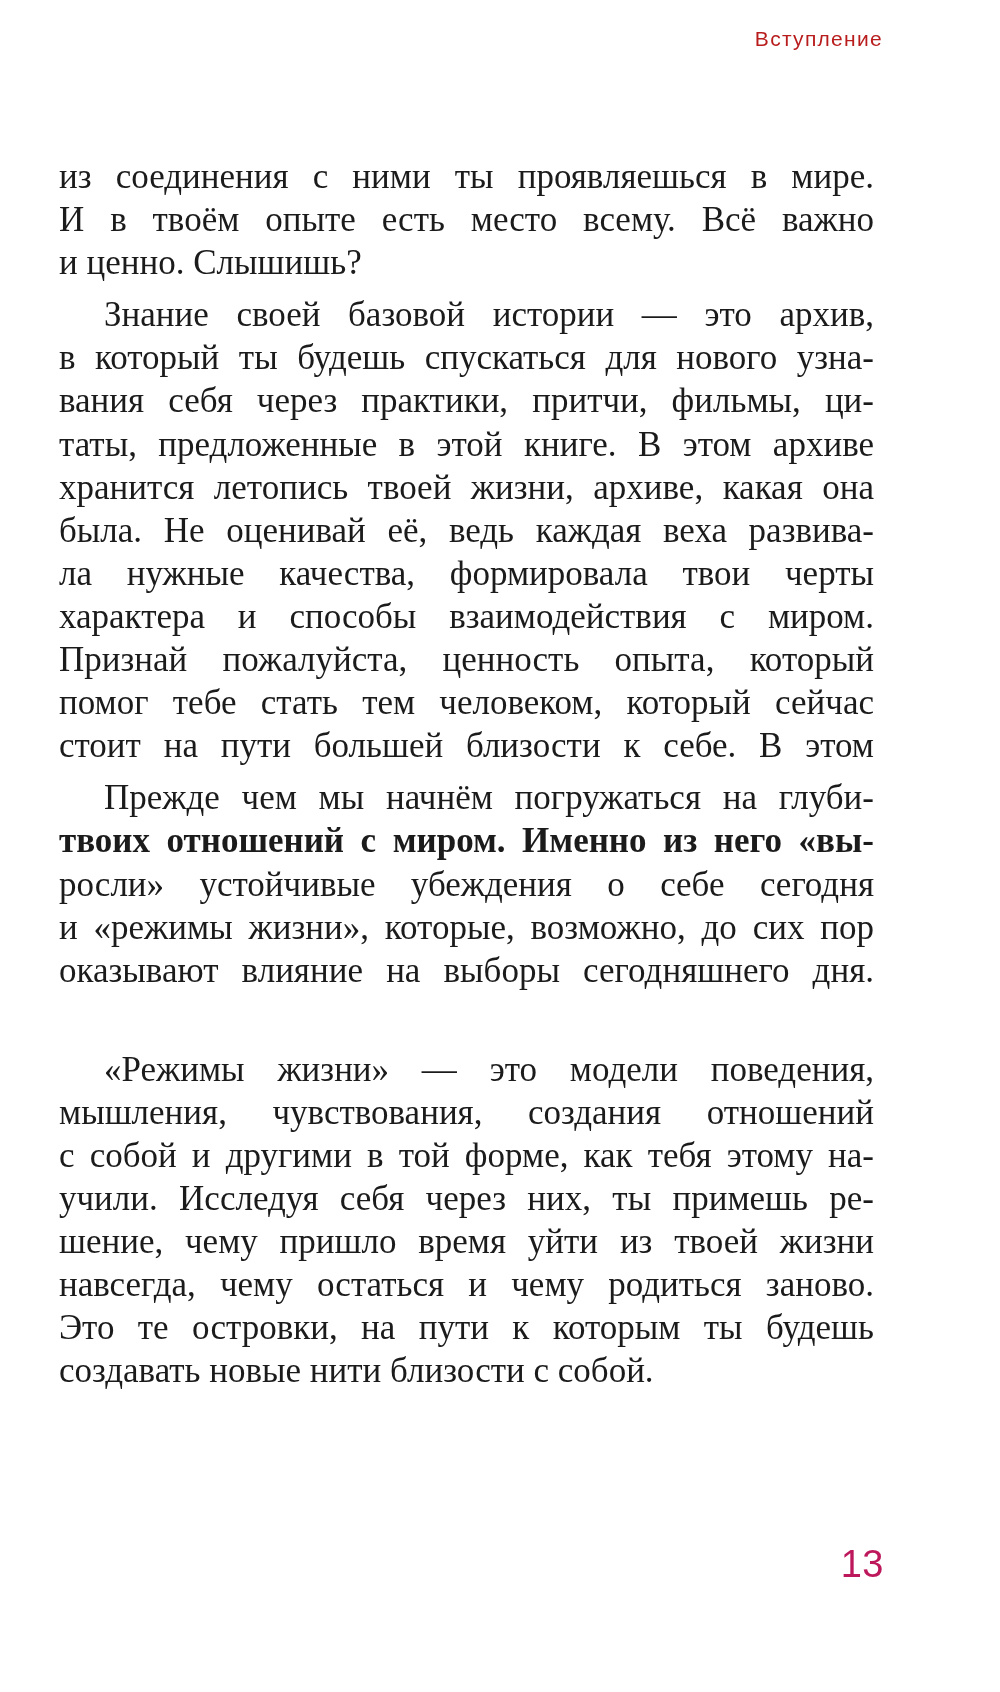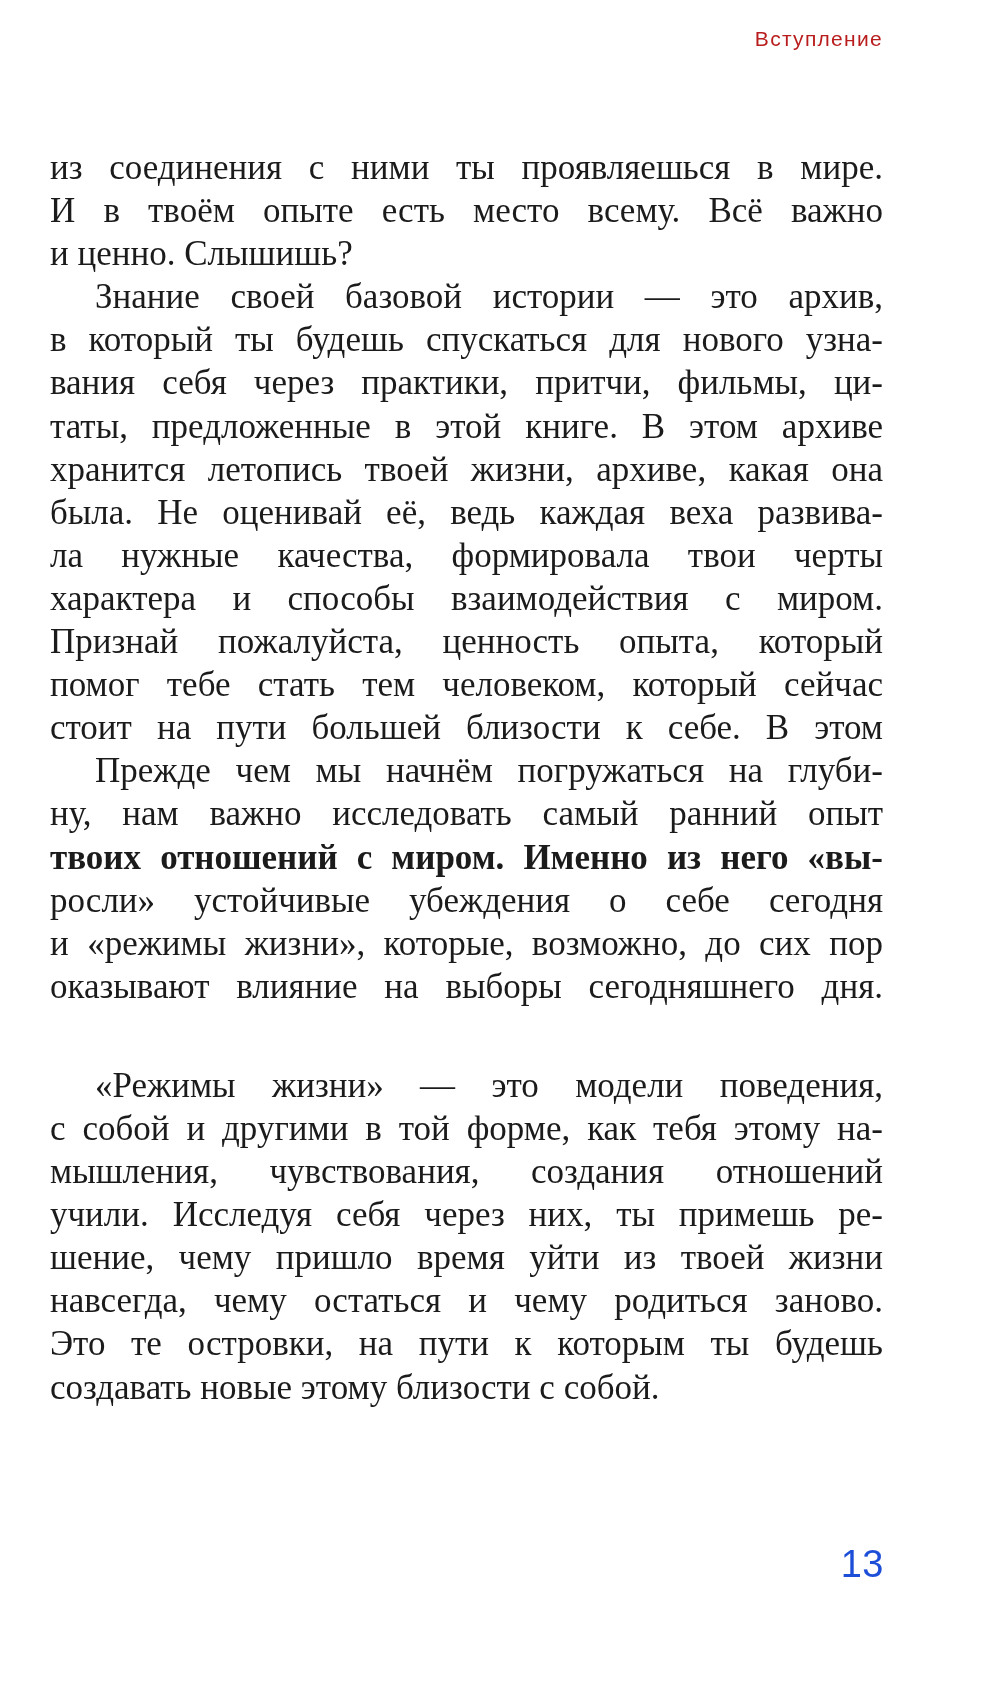--- a/index.html
+++ b/index.html
@@ -29,21 +29,21 @@
     position: absolute;
     left: 50px;
     top: 146px;
     width: 833px;
     font-family: "Liberation Serif", "DejaVu Serif", serif;
     font-size: 35px;
     line-height: 43.1px;
     color: #1b1b1b;
   }
   .paragraph {
-    margin: 0;
+    margin: 9px;
   }
   .paragraph.gap-before {
     margin-top: 56px;
   }
   .line {
     display: block;
     white-space: nowrap;
     text-align: justify;
     text-align-last: justify;
     height: 43.1px;
@@ -57,21 +57,21 @@
     padding-left: 45px;
   }
   .page-number {
     position: absolute;
     right: 116px;
     top: 1544px;
     font-family: "Liberation Sans", "DejaVu Sans", sans-serif;
     font-weight: normal;
     font-size: 38px;
     line-height: 40px;
-    color: #1d4ed8;
+    color: #be185d;
     letter-spacing: 0.5px;
   }
 </style>
 </head>
 <body>
 
 <div class="running-header">Вступление</div>
 
 <div class="body-text">
 
@@ -90,33 +90,32 @@
     <span class="line" style="white-space: normal; overflow: hidden; word-spacing: 0px;">была. Не оценивай её, ведь каждая веха развива-</span>
     <span class="line" style="white-space: normal; overflow: hidden; word-spacing: 0px;">ла нужные качества, формировала твои черты</span>
     <span class="line" style="white-space: normal; overflow: hidden; word-spacing: 0px;">характера и способы взаимодействия с миром.</span>
     <span class="line" style="white-space: normal; overflow: hidden; word-spacing: 0px;">Признай пожалуйста, ценность опыта, который</span>
     <span class="line" style="white-space: normal; overflow: hidden; word-spacing: 0px;">помог тебе стать тем человеком, который сейчас</span>
     <span class="line" style="white-space: normal; overflow: hidden; word-spacing: 0px;">стоит на пути большей близости к себе. В этом</span>
   </p>
 
   <p class="paragraph">
     <span class="line indent" style="white-space: normal; overflow: hidden; word-spacing: 0px;">Прежде чем мы начнём погружаться на глуби-</span>
-    <span class="line" style="white-space: normal; overflow: hidden; word-spacing: 0px;">ну, нам важно исследовать самый ранний опыт</span>
     <span class="line" style="white-space: normal; overflow: hidden; word-spacing: 0px; font-weight: bold;">твоих отношений с миром. Именно из него «вы-</span>
     <span class="line" style="white-space: normal; overflow: hidden; word-spacing: 0px;">росли» устойчивые убеждения о себе сегодня</span>
     <span class="line" style="white-space: normal; overflow: hidden; word-spacing: 0px;">и «режимы жизни», которые, возможно, до сих пор</span>
     <span class="line" style="white-space: normal; overflow: hidden; word-spacing: 0px;">оказывают влияние на выборы сегодняшнего дня.</span>
   </p>
 
   <p class="paragraph gap-before">
     <span class="line indent" style="white-space: normal; overflow: hidden; word-spacing: 0px;">«Режимы жизни» — это модели поведения,</span>
+    <span class="line" style="white-space: normal; overflow: hidden; word-spacing: 0px;">мышления, чувствования, создания отношений</span>
     <span class="line" style="white-space: normal; overflow: hidden; word-spacing: 0px;">с собой и другими в той форме, как тебя этому на-</span>
-    <span class="line" style="white-space: normal; overflow: hidden; word-spacing: 0px;">мышления, чувствования, создания отношений</span>
     <span class="line" style="white-space: normal; overflow: hidden; word-spacing: 0px;">учили. Исследуя себя через них, ты примешь ре-</span>
     <span class="line" style="white-space: normal; overflow: hidden; word-spacing: 0px;">шение, чему пришло время уйти из твоей жизни</span>
     <span class="line" style="white-space: normal; overflow: hidden; word-spacing: 0px;">навсегда, чему остаться и чему родиться заново.</span>
     <span class="line" style="white-space: normal; overflow: hidden; word-spacing: 0px;">Это те островки, на пути к которым ты будешь</span>
-    <span class="line last" style="white-space: normal; overflow: hidden; word-spacing: 0px;">создавать новые этому близости с собой.</span>
+    <span class="line last" style="white-space: normal; overflow: hidden; word-spacing: 0px;">создавать новые нити близости с собой.</span>
   </p>
 
 </div>
 
 <div class="page-number">13</div>
 
 </body></html>

